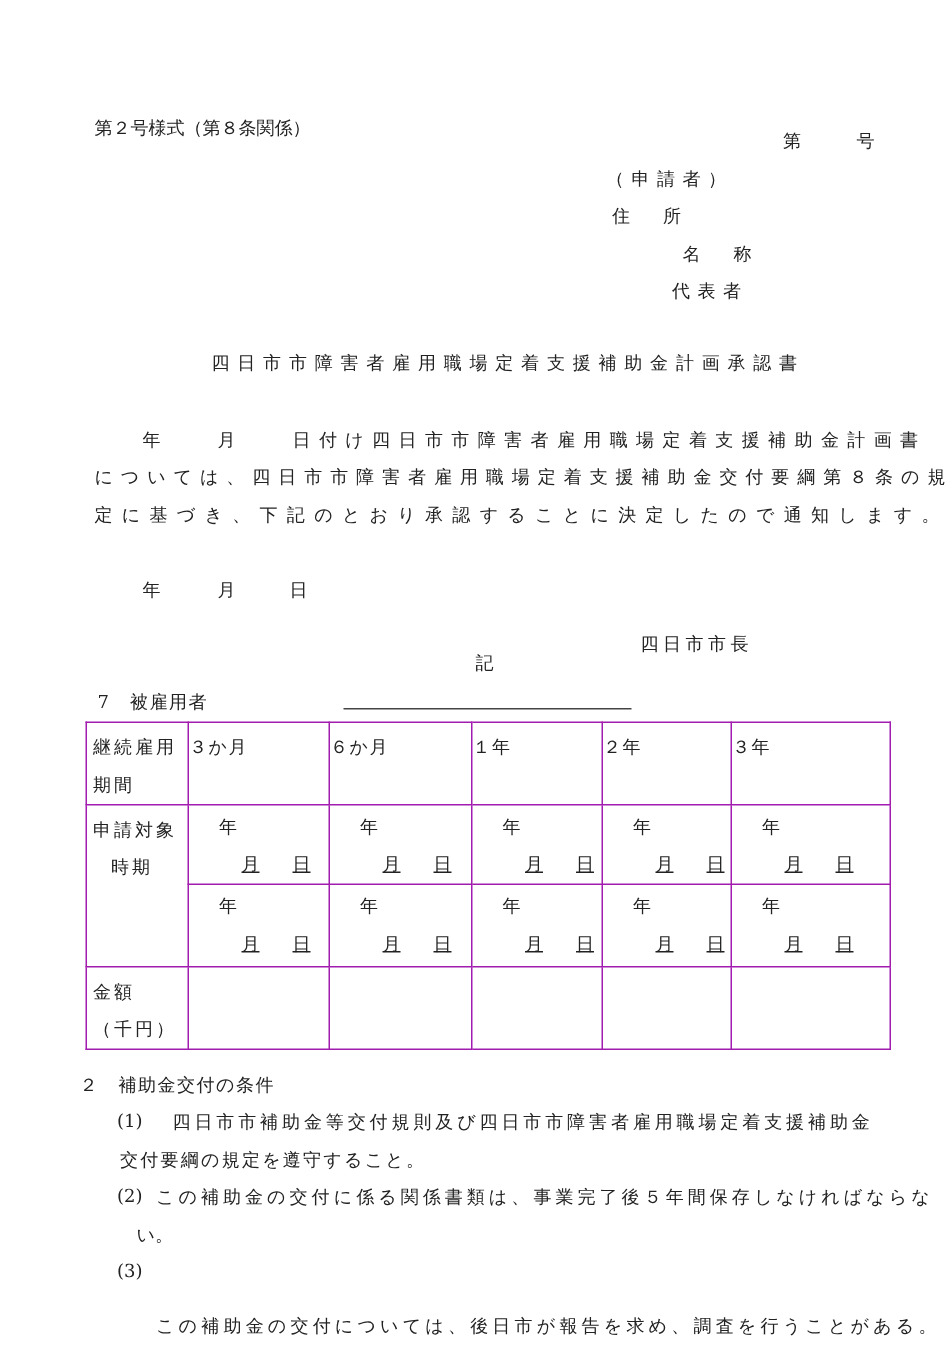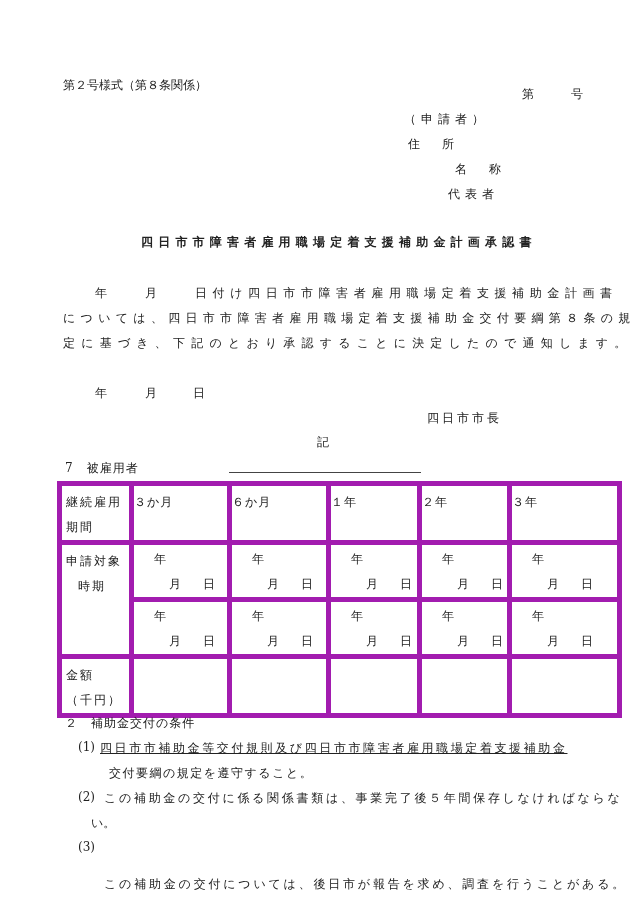--- a/index.html
+++ b/index.html
@@ -1,46 +1,46 @@
 <!DOCTYPE html>
 <html><head>
 <meta charset="utf-8">
 <style>
   html, body { margin:0; padding:0; background:#ffffff; }
   body { width:630px; height:903px; position:relative; overflow:hidden;
          font-family:"DejaVu Serif", "Liberation Serif", serif; color:#222; font-size:12px; }
   .abs { position:absolute; white-space:nowrap; }
   .sp { letter-spacing:5px; }
-  .sp2 { letter-spacing:3px; }
+  .sp2 { letter-spacing:3px;margin-top:11px; }
   table.grid { position:absolute; left:57px; top:481px; border-collapse:collapse; }
-  table.grid td { border:5px solid #a21caf; padding:0; vertical-align:top; position:relative; font-size:12px; }
+  table.grid td { border:1px solid #a21caf; padding:0; vertical-align:top; position:relative; font-size:12px; }
   .cellhead { padding-top:4px; line-height:24px; letter-spacing:1px; }
   .rowlabel { padding:4px 0 0 4px; line-height:25px; letter-spacing:2px; }
   .date { padding-top:2px; line-height:25px; }
   .date .y { padding-left:20px; }
-  .date .md { padding-left:35px; letter-spacing:0; }
+  .date .md { padding-left:35px; letter-spacing:0;text-decoration:underline; }
   .date .md span.gap { display:inline-block; width:22px; }
   .uline { position:absolute; left:229px; top:472px; width:192px; border-bottom:1px solid #444; height:0; }
 </style>
 </head>
 <body>
 
 <div>
 
   <div class="abs" style="left:63px;top:77px;text-align:right;">第２号様式（第８条関係）</div>
 
   <div class="abs" style="left:522px;top:86px;">第</div>
   <div class="abs" style="left:571px;top:86px;">号</div>
 
   <div class="abs sp" style="left:404px;top:111px;">（申請者）</div>
   <div class="abs sp" style="left:408px;top:136px;">住　所</div>
   <div class="abs sp" style="left:408px;top:161px;margin-left:47px;">名　称</div>
   <div class="abs sp" style="left:408px;top:186px;margin-left:40px;">代表者</div>
 
-  <div class="abs" style="left:141px;top:234px;letter-spacing:5.2px;font-weight:bold;">四日市市障害者雇用職場定着支援補助金計画承認書</div>
+  <div class="abs" style="left:141px;top:234px;letter-spacing:5.2px;">四日市市障害者雇用職場定着支援補助金計画承認書</div>
 
   <div class="abs" style="left:95px;top:285px;">年</div>
   <div class="abs" style="left:145px;top:285px;">月</div>
   <div class="abs" style="left:195px;top:285px;letter-spacing:5.6px;">日付け四日市市障害者雇用職場定着支援補助金計画書</div>
   <div class="abs" style="left:63px;top:310px;letter-spacing:5.3px;">については、四日市市障害者雇用職場定着支援補助金交付要綱第８条の規</div>
   <div class="abs" style="left:63px;top:335px;letter-spacing:6.2px;">定に基づき、下記のとおり承認することに決定したので通知します。</div>
 
   <div class="abs" style="left:95px;top:385px;">年</div>
   <div class="abs" style="left:145px;top:385px;">月</div>
   <div class="abs" style="left:193px;top:385px;">日</div>
@@ -117,25 +117,25 @@
       </td>
       <td></td>
       <td></td>
       <td></td>
       <td></td>
       <td></td>
     </tr>
   </tbody>
     </table>
 
-  <div class="abs" style="left:65px;top:715px;letter-spacing:1px;">２　補助金交付の条件</div>
+  <div class="abs" style="left:53px;top:715px;letter-spacing:1px;">２　補助金交付の条件</div>
 
   <div class="abs" style="left:78px;top:740px;">(1)</div>
-  <div class="abs" style="left:100px;top:740px;letter-spacing:2.6px;text-decoration:underline;">四日市市補助金等交付規則及び四日市市障害者雇用職場定着支援補助金</div>
-  <div class="abs" style="left:109px;top:765px;letter-spacing:1.5px;">交付要綱の規定を遵守すること。</div>
+  <div class="abs" style="left:115px;top:740px;letter-spacing:2.6px;">四日市市補助金等交付規則及び四日市市障害者雇用職場定着支援補助金</div>
+  <div class="abs" style="left:80px;top:765px;letter-spacing:1.5px;">交付要綱の規定を遵守すること。</div>
 
   <div class="abs" style="left:78px;top:790px;">(2)</div>
   <div class="abs" style="left:104px;top:790px;letter-spacing:2.7px;font-family:Liberation Mono, monospace;">この補助金の交付に係る関係書類は、事業完了後５年間保存しなければならな</div>
   <div class="abs" style="left:91px;top:815px;">い。</div>
 
   <div class="abs" style="left:78px;top:840px;">(3)</div>
   <div class="abs" style="left:104px;top:876px;letter-spacing:2.8px;">この補助金の交付については、後日市が報告を求め、調査を行うことがある。</div>
 
 </div>
 

